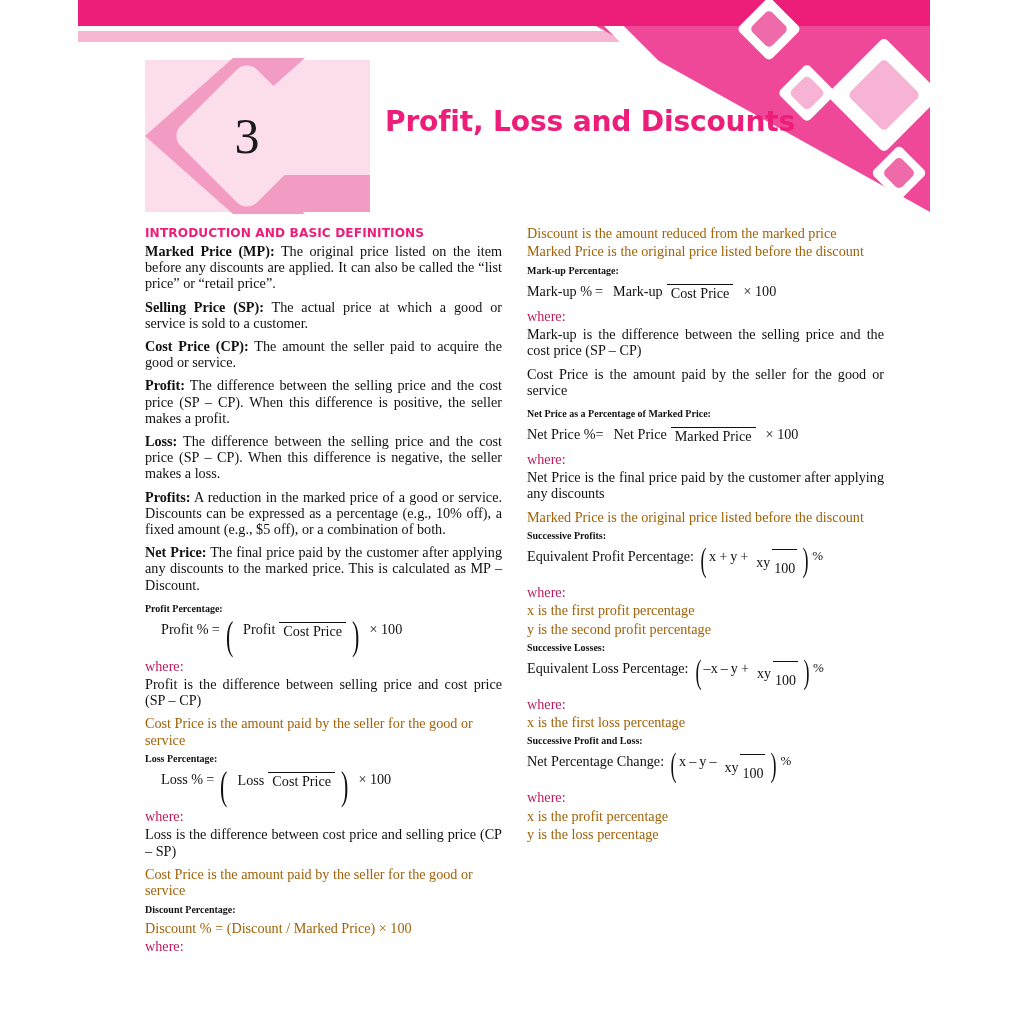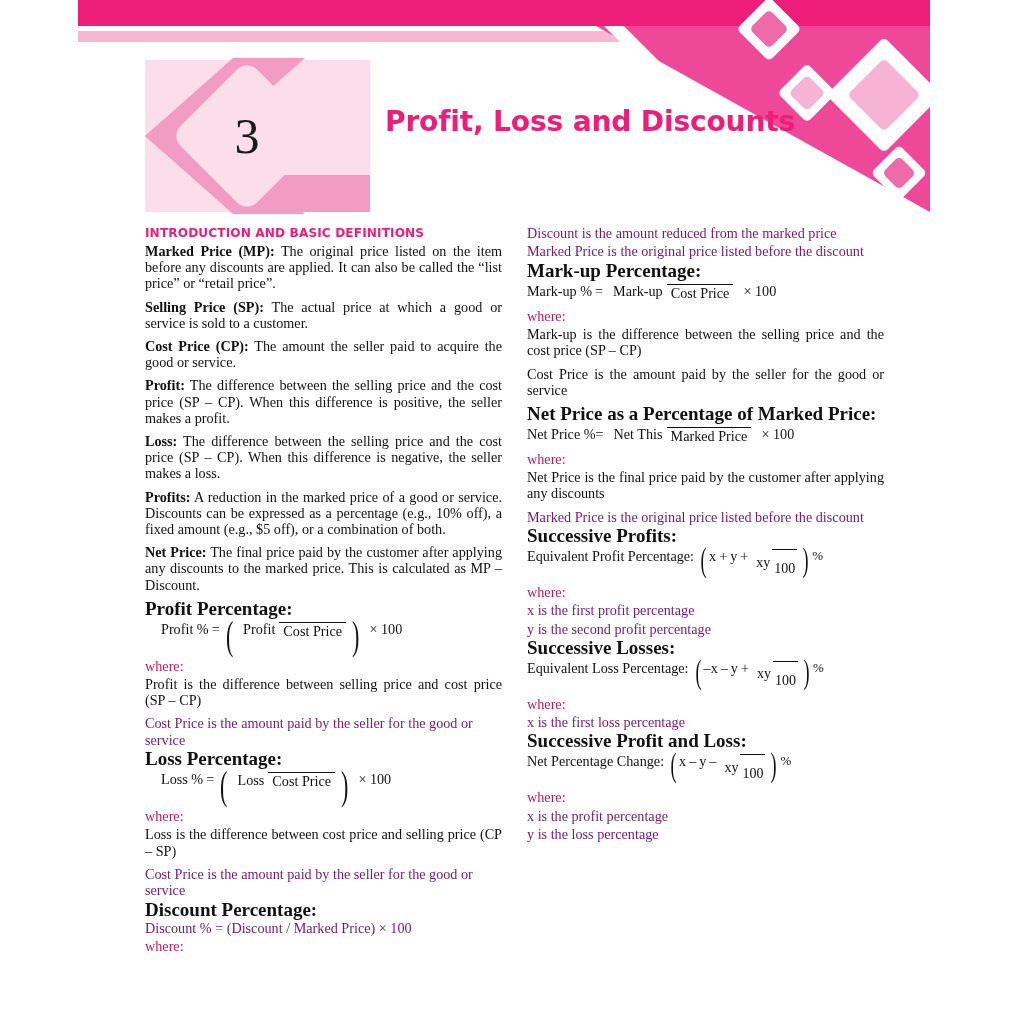--- a/index.html
+++ b/index.html
@@ -120,27 +120,27 @@
     font-size:14.2px;
     line-height:16.2px;
     text-align:justify;
     color:#111;
   }
   p.tn{
     margin:0 0 2px 0;
     font-size:14.2px;
     line-height:16.4px;
     text-align:left;
-    color:#701a75;
+    color:#a16207;
     font-family:Liberation Serif, serif;
   }
   p.t b, p.tn b{ font-weight:bold; }
   .bold-head{
     margin:0 0 2px 0;
-    font-size:19px;
+    font-size:10px;
     line-height:17px;
     font-weight:bold;
     color:#111;
   }
   .where{
     margin:0 0 2px 0;
     font-size:14.2px;
     line-height:16.4px;
     color:#be185d;
   }
@@ -290,21 +290,21 @@
       <span class="times">× 100</span>
     </div>
     <p class="where">where:</p>
     <p class="t">Mark-up is the difference between the selling price and the cost price (SP – CP)</p>
     <p class="t">Cost Price is the amount paid by the seller for the good or service</p>
 
     <div class="bold-head">Net Price as a Percentage of Marked Price:</div>
     <div class="formula">
       <span>Net Price %=</span>
       <span class="frac" style="margin-left:6px;">
-        <span class="num">Net This</span>
+        <span class="num">Net Price</span>
         <span class="den">Marked Price</span>
       </span>
       <span class="times">× 100</span>
     </div>
     <p class="where">where:</p>
     <p class="t">Net Price is the final price paid by the customer after applying any discounts</p>
     <p class="tn">Marked Price is the original price listed before the discount</p>
 
     <div class="bold-head">Successive Profits:</div>
     <div class="formula">

